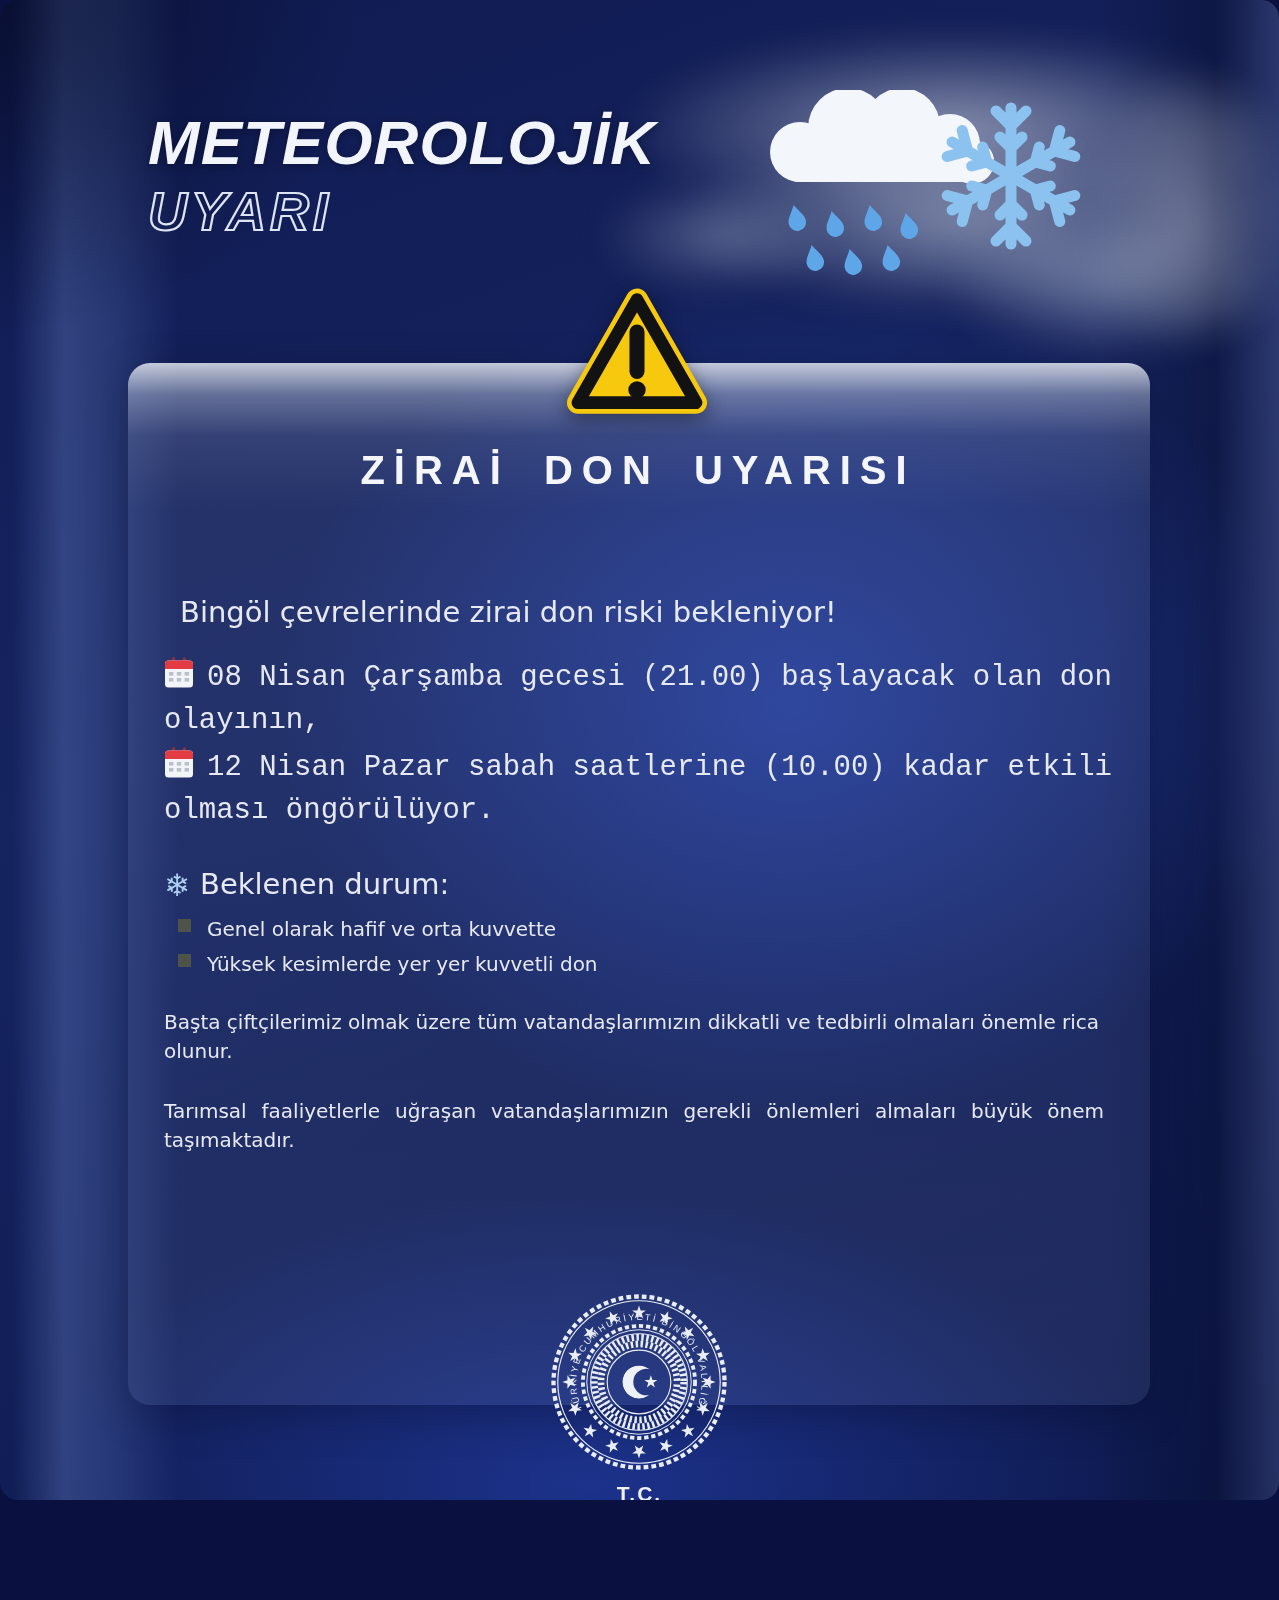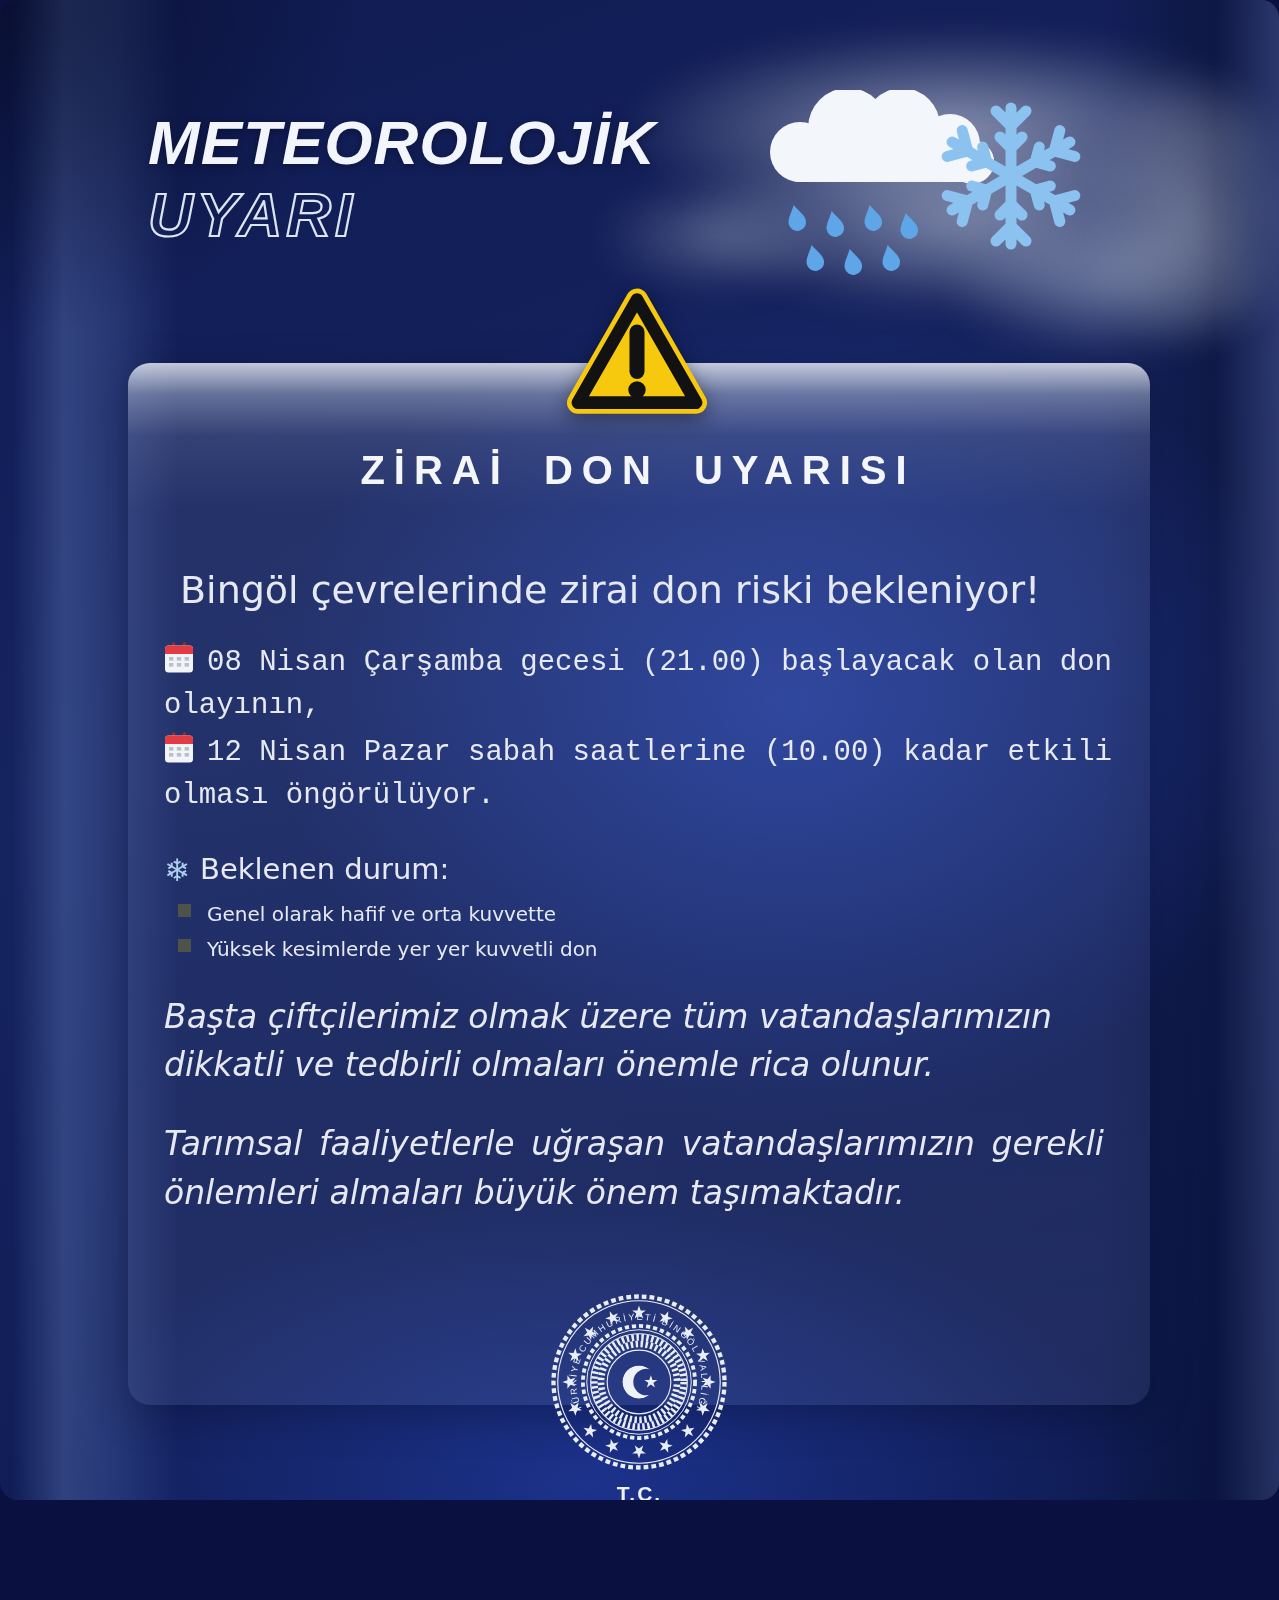--- a/index.html
+++ b/index.html
@@ -18,21 +18,21 @@
   
   .smoke{position:absolute;border-radius:50%;filter:blur(16px);pointer-events:none;}
   .s1{left:618px;top:28px;width:670px;height:205px;background:radial-gradient(ellipse,rgba(233,238,246,.55),rgba(233,238,246,0) 70%);}
   .s2{left:676px;top:138px;width:580px;height:175px;background:radial-gradient(ellipse,rgba(222,230,240,.50),rgba(222,230,240,0) 70%);}
   .s3{left:940px;top:210px;width:340px;height:150px;background:radial-gradient(ellipse,rgba(216,226,238,.40),rgba(216,226,238,0) 70%);}
   .s4{left:1080px;top:70px;width:220px;height:280px;background:radial-gradient(ellipse,rgba(226,233,243,.38),rgba(226,233,243,0) 70%);}
   .s5{left:596px;top:176px;width:240px;height:120px;background:radial-gradient(ellipse,rgba(206,218,234,.32),rgba(206,218,234,0) 70%);}
   
   .hdr{position:absolute;left:148px;top:112px;z-index:3;font-family:"Liberation Sans","DejaVu Sans",sans-serif;font-style:italic;line-height:1;}
   .hdr .t1{font-size:62px;font-weight:800;letter-spacing:1px;color:#f2f5fb;text-shadow:0 2px 8px rgba(0,0,20,.35);}
-  .hdr .t2{margin-top:10px;font-size:62px;font-weight:800;letter-spacing:4px;color:transparent;-webkit-text-stroke:2.2px #dde4f2;}
+  .hdr .t2{margin-top:10px;font-size:54px;font-weight:800;letter-spacing:4px;color:transparent;-webkit-text-stroke:2.2px #dde4f2;}
   
   .raincloud{position:absolute;left:752px;top:90px;z-index:4;}
   .snowbig{position:absolute;left:925px;top:90px;z-index:4;}
   
   .warn-tri{position:absolute;left:565px;top:288px;z-index:5;filter:drop-shadow(0 6px 10px rgba(0,0,15,.45));}
   
   .card{
     position:absolute;left:128px;top:363px;width:1022px;height:1042px;z-index:2;
     border-radius:22px;
     background:
@@ -40,30 +40,30 @@
     box-shadow:0 10px 40px rgba(0,0,20,.25);
     padding:84px 38px 0 36px;box-sizing:border-box;
     color:#e6e9f2;
   }
   .card h1{
     margin:0;text-align:center;
     font-family:"Liberation Sans","DejaVu Sans",sans-serif;
     font-size:40px;font-weight:800;letter-spacing:9px;word-spacing:14px;
     color:#f4f6fb;line-height:1.15;
   }
-  .intro{margin:70px 0 0 0;padding-left:16px;font-size:38px;line-height:1.45;}
+  .intro{margin:98px 0 0 0;padding-left:16px;font-size:29px;line-height:1.45;}
   .sched{margin:24px 0 0 0;font-family:Liberation Mono, monospace;}
   .sched p{margin:0 0 4px 0;font-size:29px;line-height:1.48;text-align:justify;text-align-last:left;}
   .cal{display:inline-block;vertical-align:-4px;margin-right:13px;}
   .expected{margin-top:30px;}
   .exp-label{font-size:29px;line-height:1.45;}
   .snow-bullet{color:#aed0f0;font-size:31px;margin-right:10px;vertical-align:-2px;}
   .bullet-row{display:flex;align-items:baseline;margin-top:7px;font-size:20px;line-height:1.4;}
   .sq{flex:0 0 auto;width:13px;height:13px;margin:0 16px 0 14px;background:#4d5349;transform:translateY(-4px);}
-  .notice{margin:30px 8px 0 0;font-size:33px;line-height:1.48;font-style:italic;}
+  .notice{margin:30px 8px 0 0;font-size:20px;line-height:1.48;}
   .notice.just{text-align:justify;text-align-last:left;}
   
   .seal{position:absolute;left:544px;top:1287px;z-index:6;}
   .footer{position:absolute;left:0;top:1482px;width:1279px;z-index:6;text-align:center;color:#eef1f8;
     font-family:"Liberation Sans","DejaVu Sans",sans-serif;}
   .footer .tc{font-size:21px;font-weight:700;letter-spacing:2px;}
   .footer .org{margin-top:7px;font-size:24px;font-weight:400;letter-spacing:3px;}
 </style>
 </head>
 <body>

